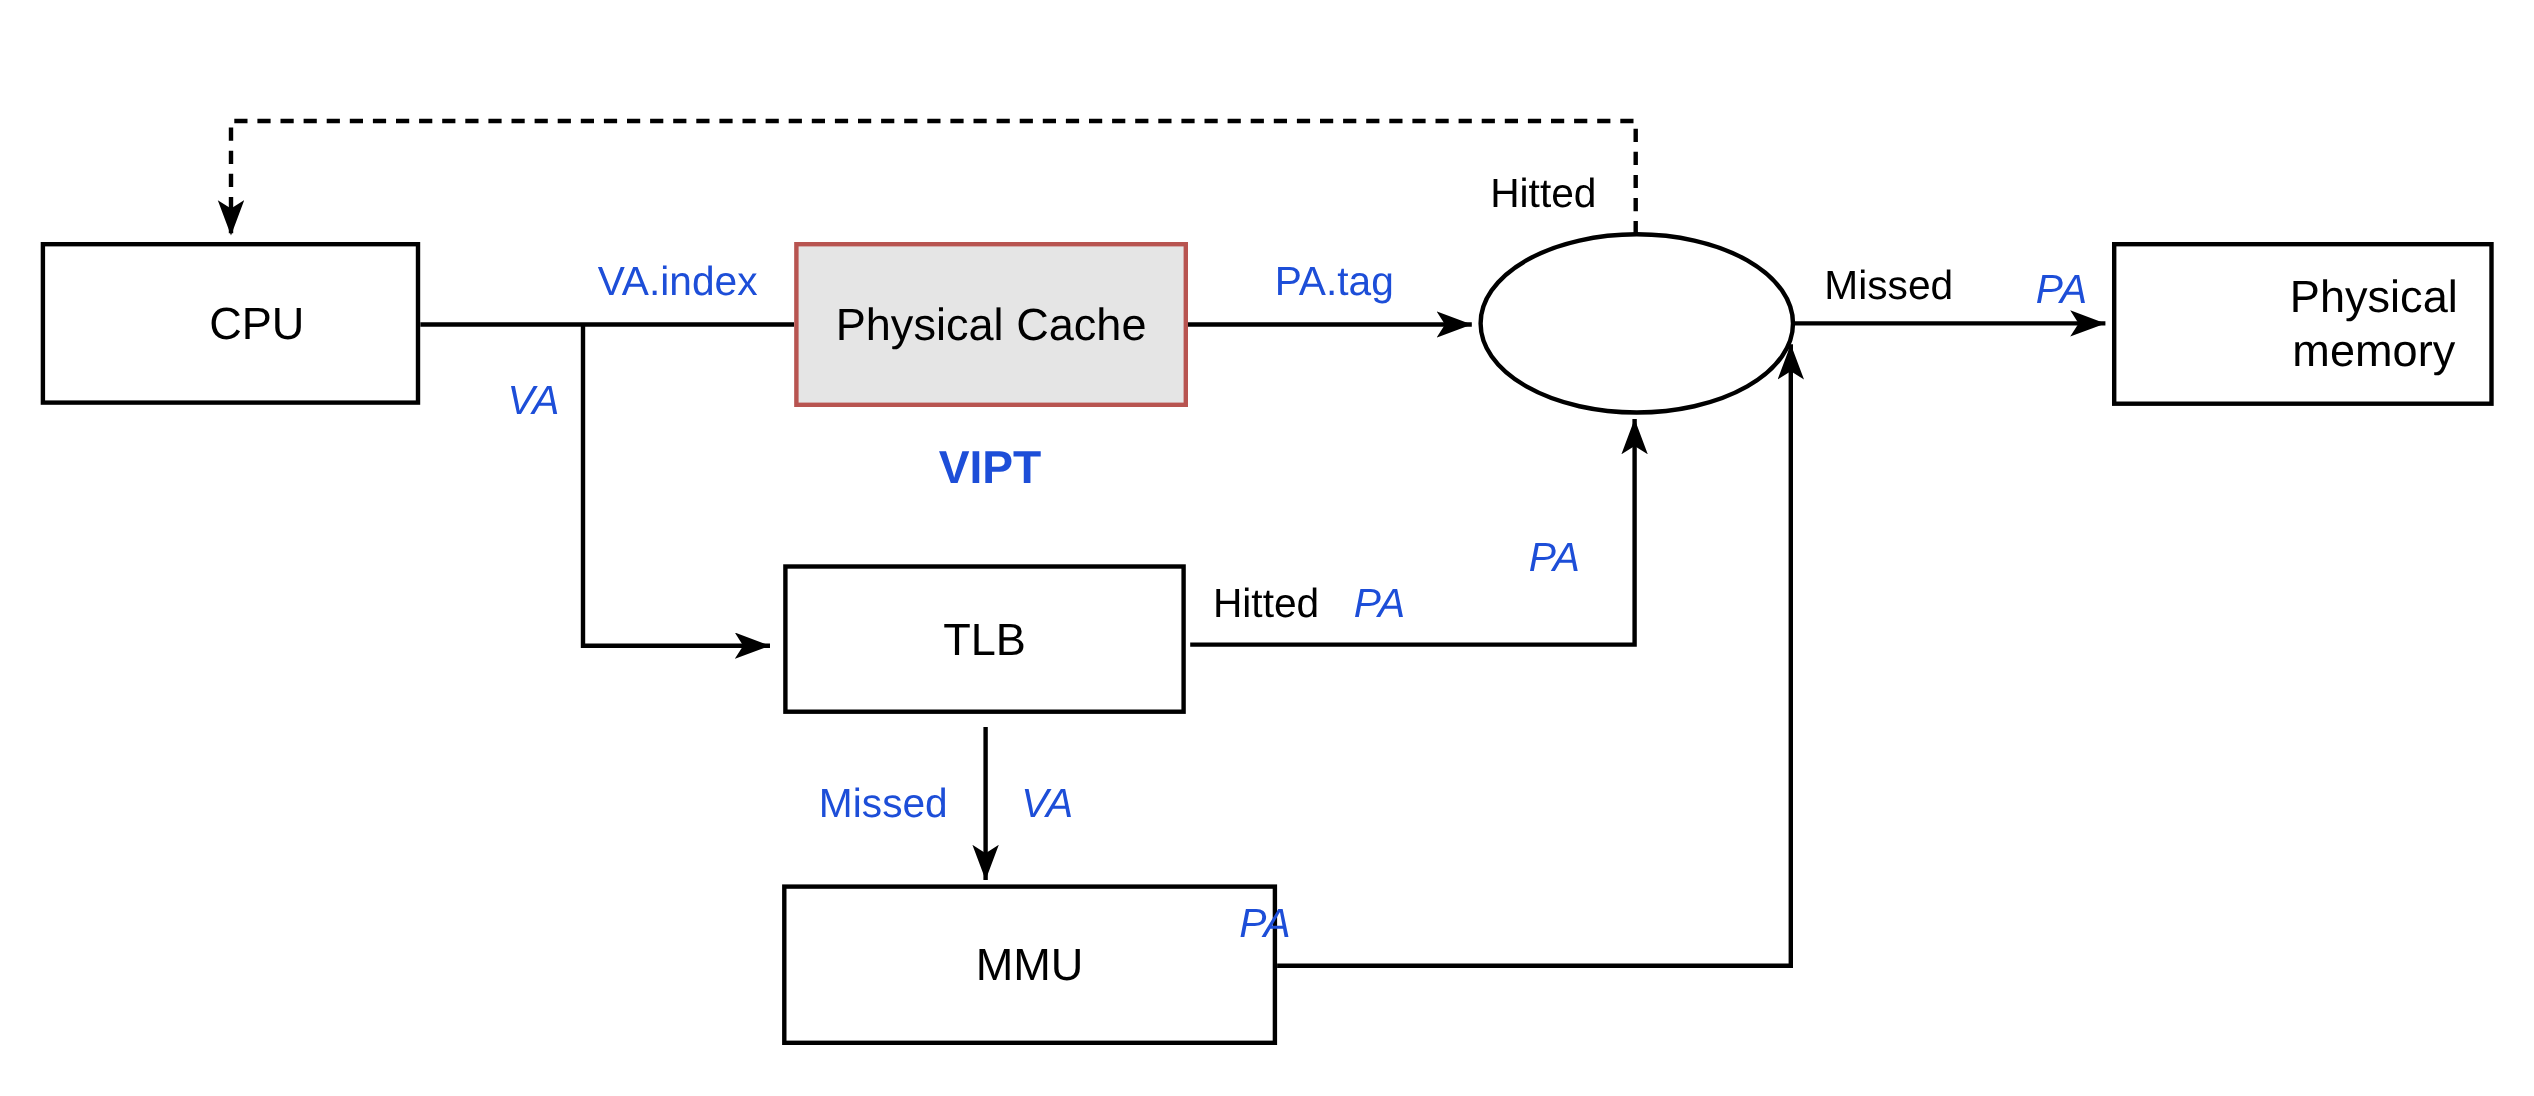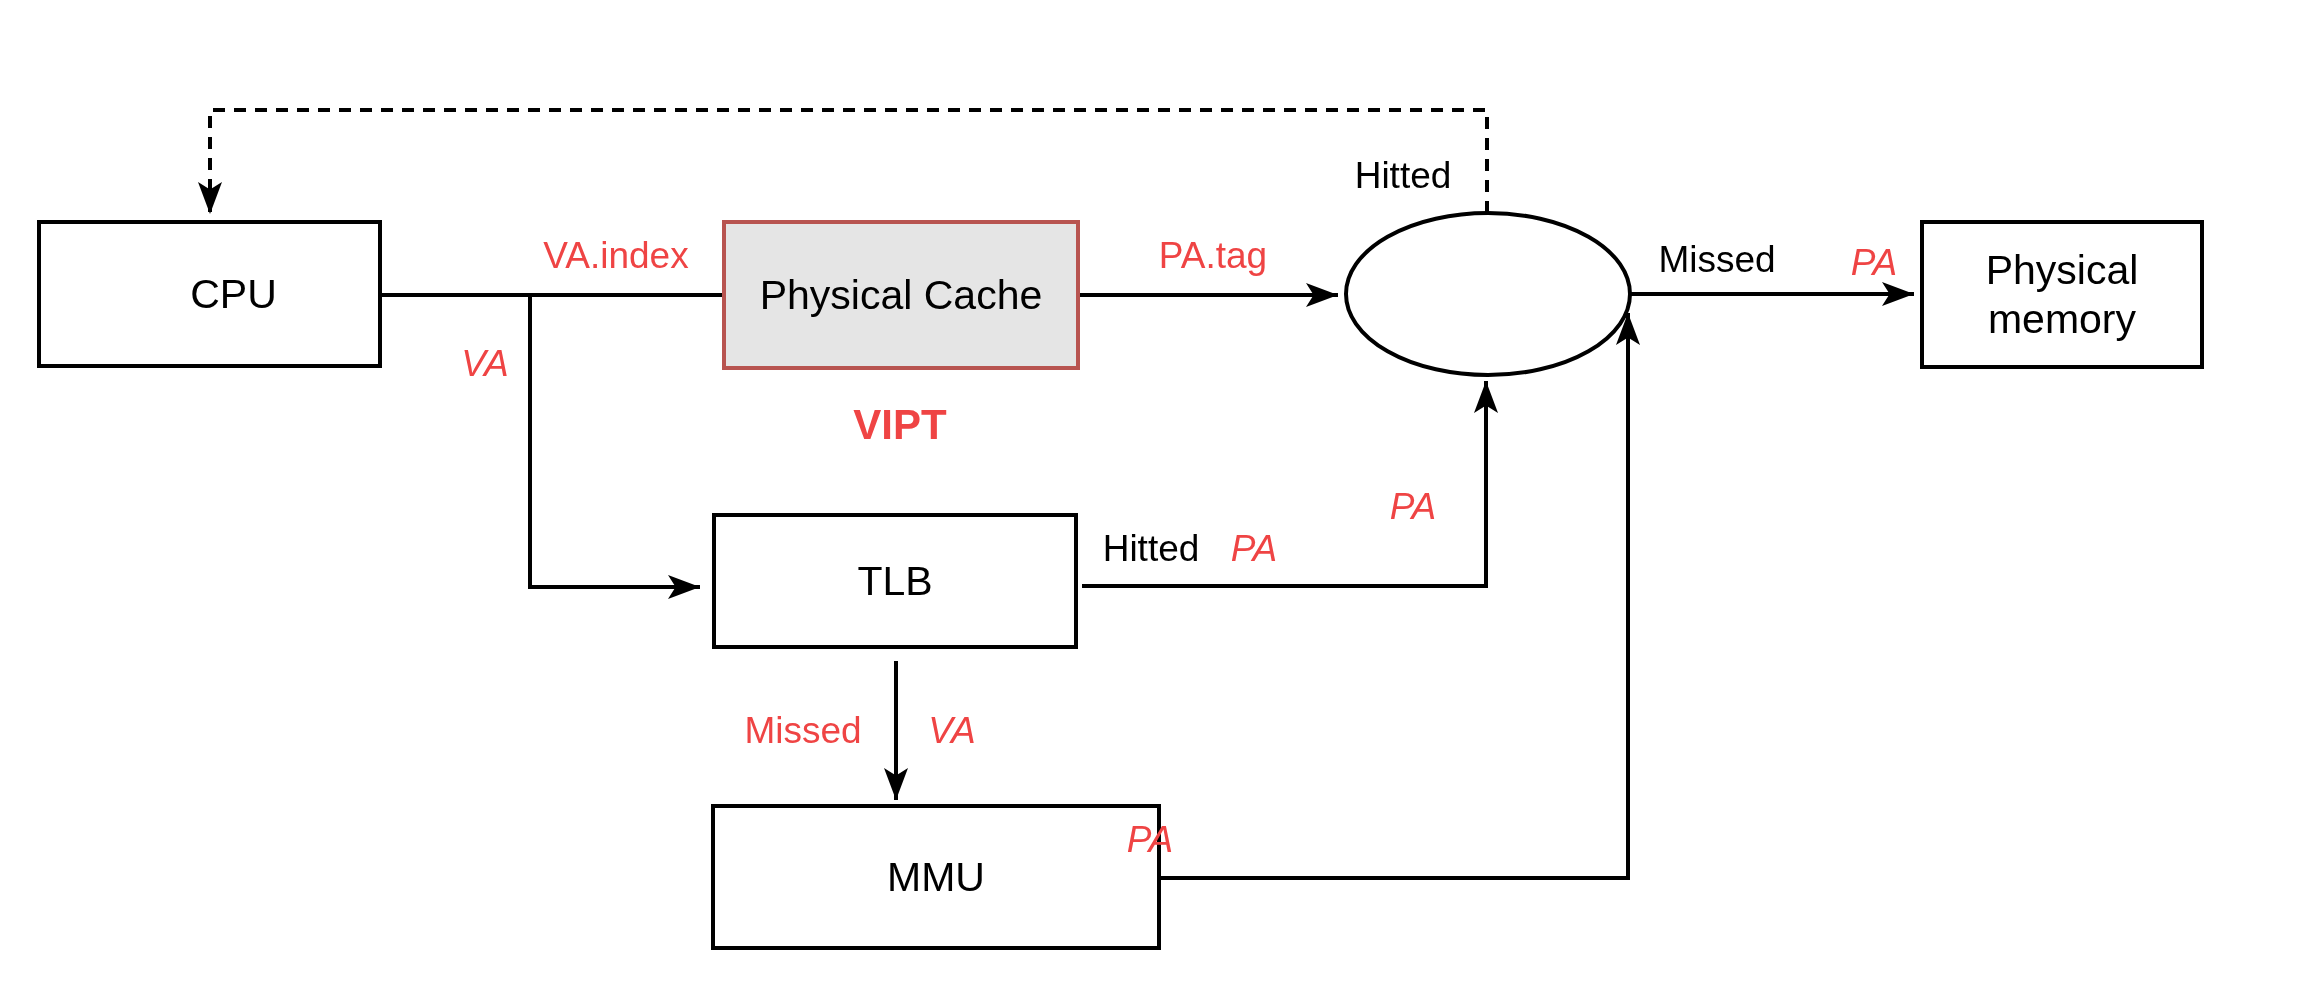--- a/index.html
+++ b/index.html
@@ -60,21 +60,21 @@
     text-align: center;
     line-height: 1.2;
   }
   .lbl {
     position: absolute;
     transform: translate(-50%, -50%);
     white-space: nowrap;
     font-size: 37px;
     color: #000000;
   }
-  .lbl.red { color: #ef4444; }
+  .lbl.red { color: #1d4ed8; }
   .lbl.it { font-style: italic; }
   .lbl.vipt { font-weight: bold; font-size: 42px; }
   .wrap-narrow { width: 210px; }
 </style>
 </head>
 <body>
 
 <div class="canvas">
 
   <svg class="edges" viewBox="0 0 2304 996" xmlns="http://www.w3.org/2000/svg">
@@ -105,21 +105,21 @@
 
   <div class="box" style="left:37px; top:220px; width:345px; height:148px;padding-left:48px;">
     <span>CPU</span>
   </div>
 
   <div class="box cache" style="left:722px; top:220px; width:358px; height:150px;">
     <span>Physical Cache</span>
   </div>
 
 
-  <div class="box" style="left:1920px; top:220px; width:284px; height:149px;">
+  <div class="box" style="left:1920px; top:220px; width:347px; height:149px;justify-content:flex-end;">
     <span class="wrap-narrow">Physical memory</span>
   </div>
 
   <div class="box" style="left:712px; top:513px; width:366px; height:136px;">
     <span>TLB</span>
   </div>
 
   <div class="box" style="left:711px; top:804px; width:450px; height:146px;">
     <span>MMU</span>
   </div>

